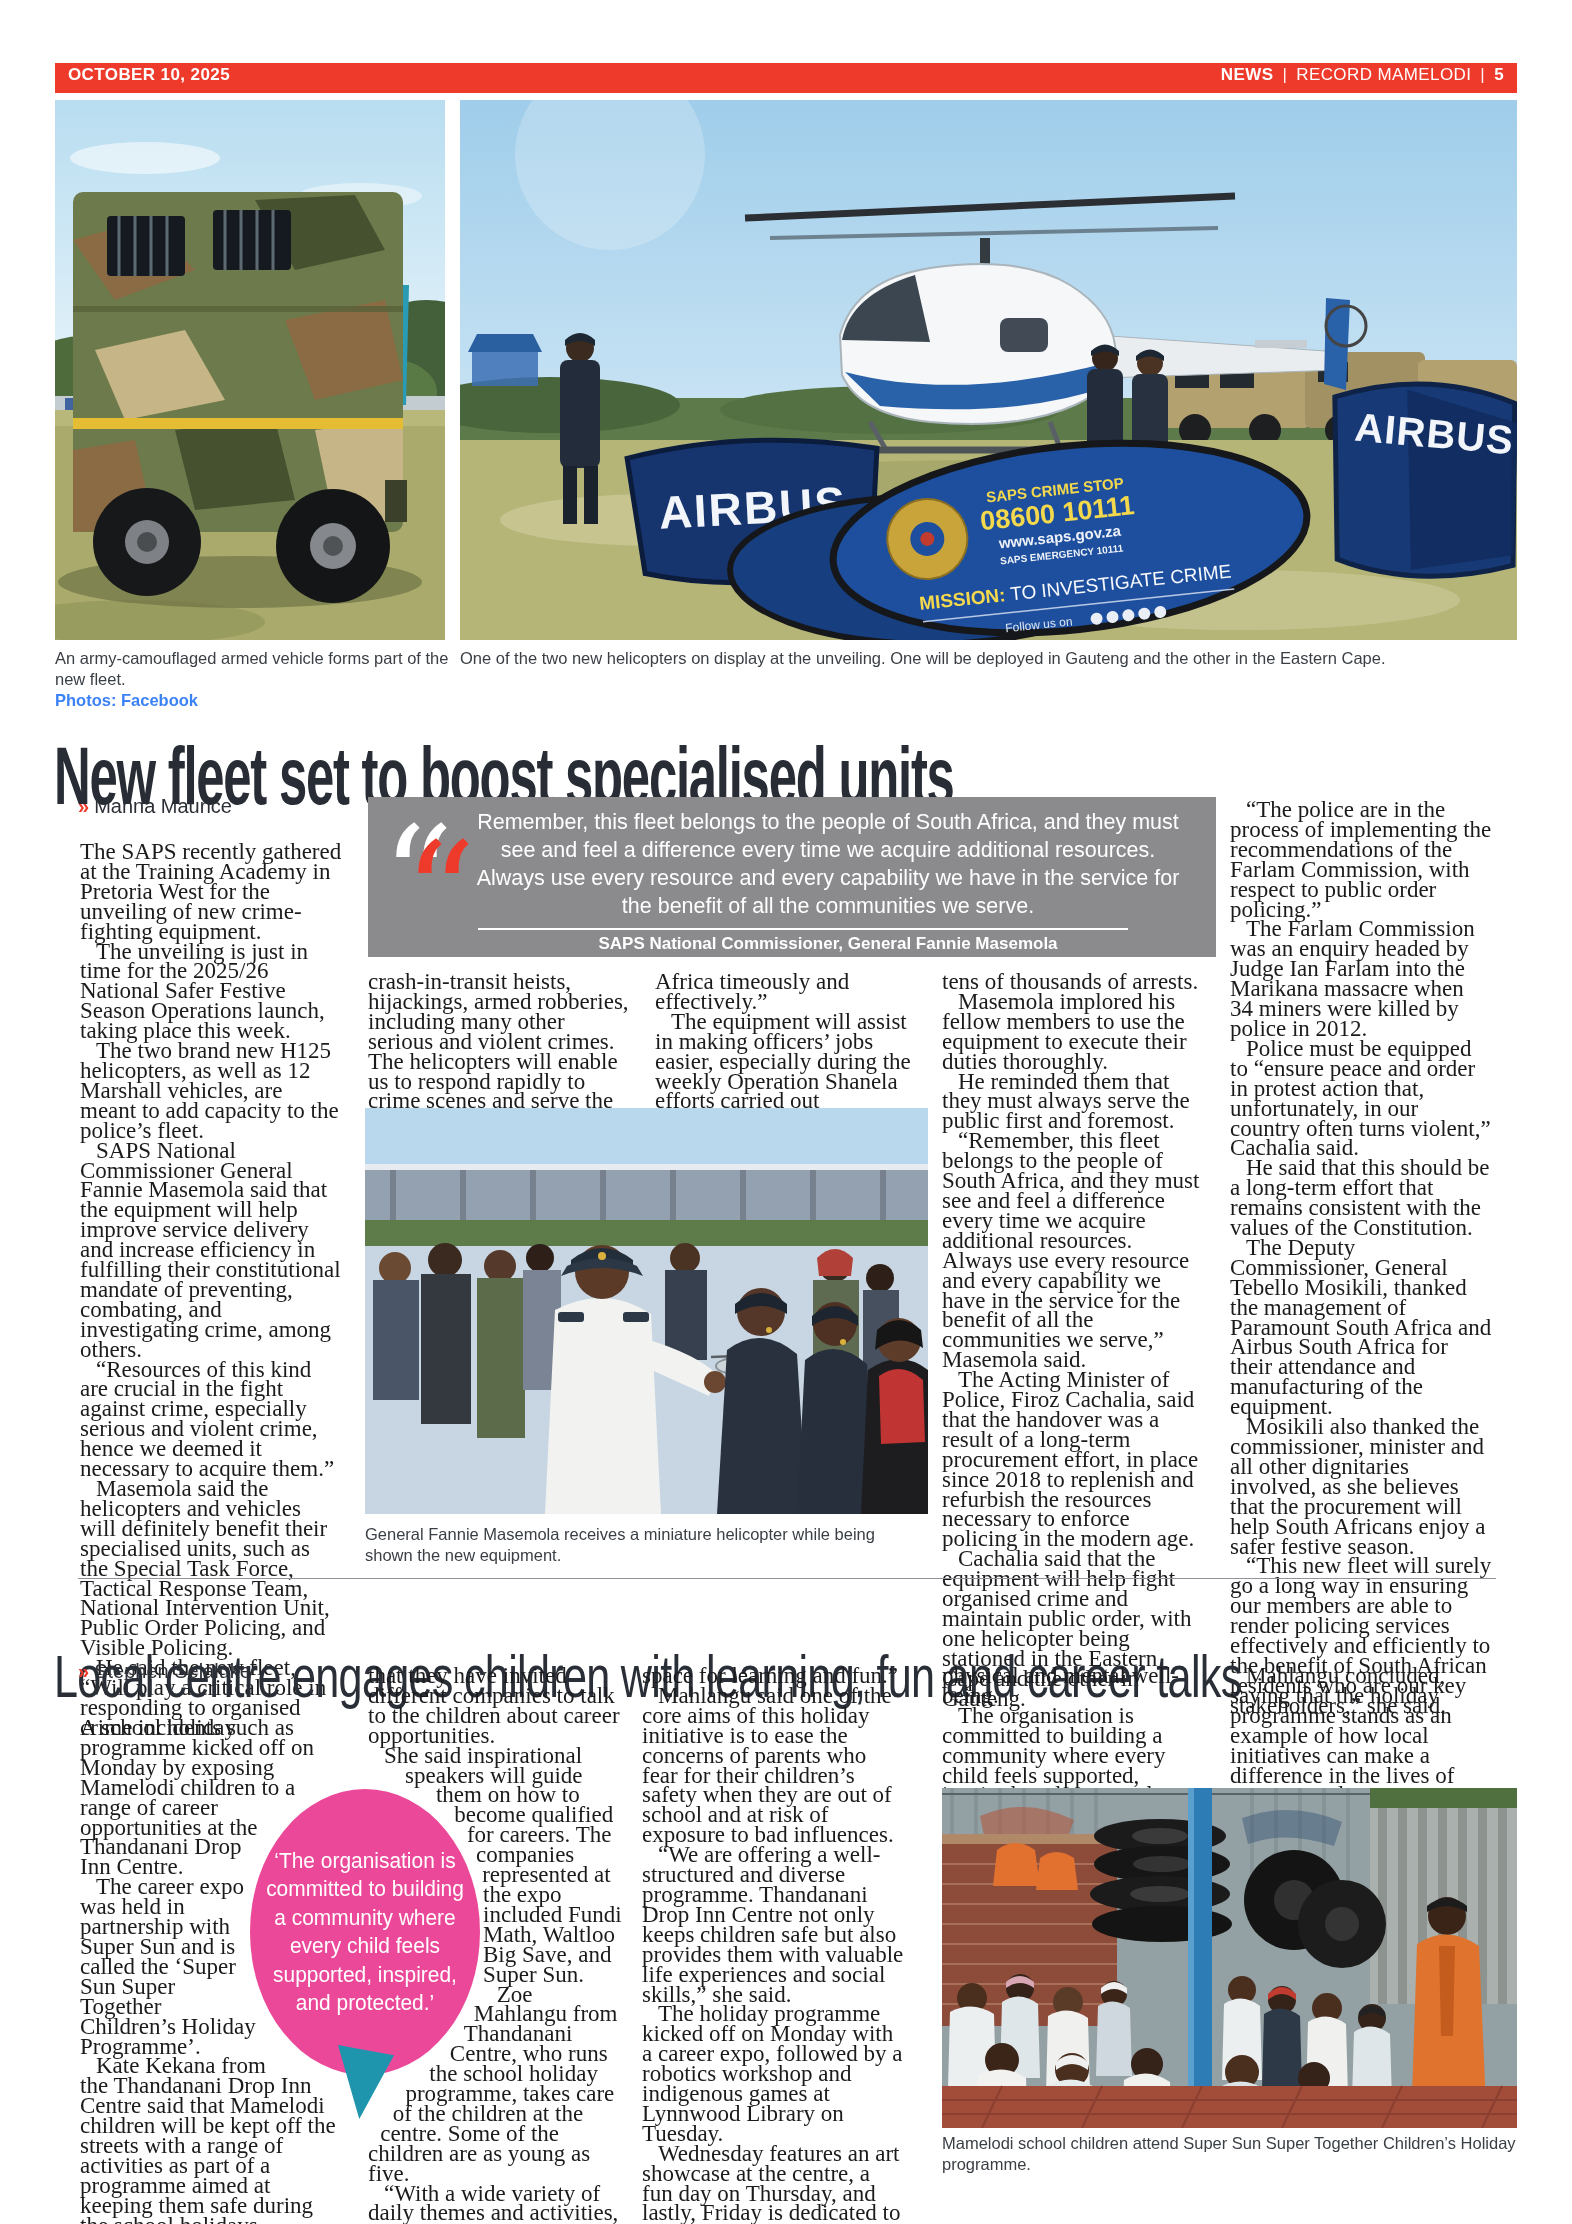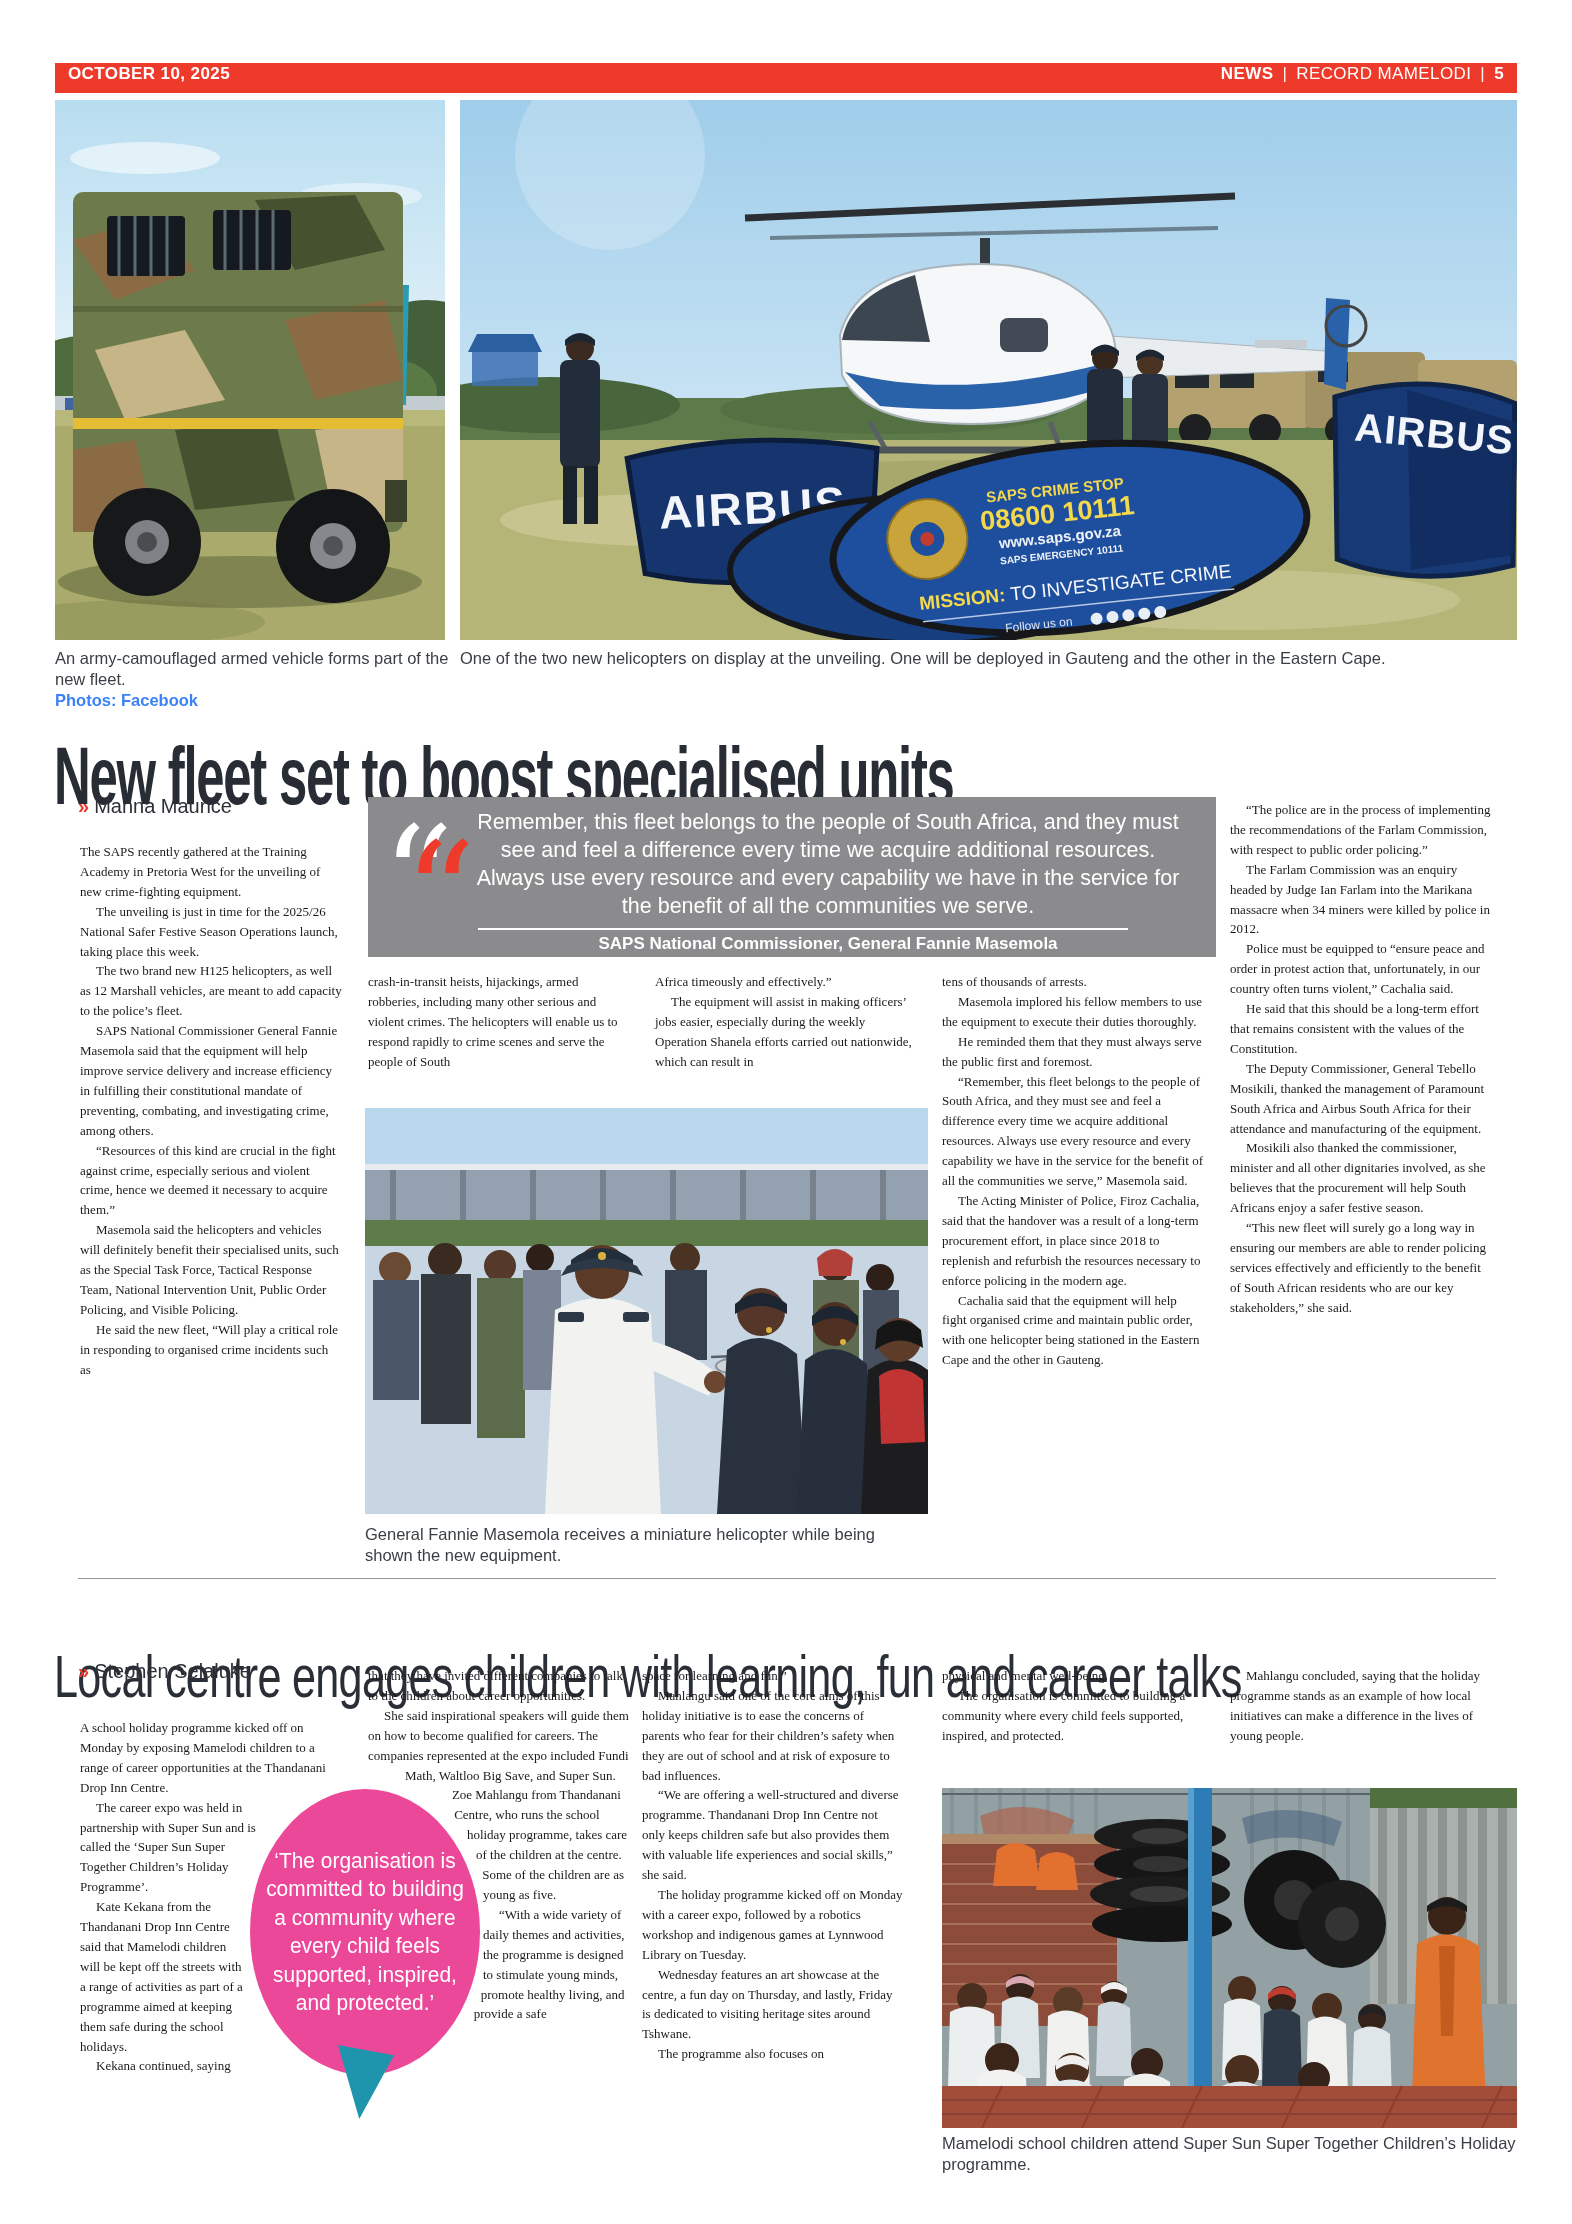--- a/index.html
+++ b/index.html
@@ -1,21 +1,21 @@
 <!DOCTYPE html>
 <html><head>
 <meta charset="utf-8">
 <style>
   html,body{margin:0;padding:0;background:#e9e9e9}
   .page{position:relative;width:1572px;height:2224px;background:#ffffff;overflow:hidden;
         font-family:"Liberation Serif",serif;color:#1c1c1e}
   
   .topbar{position:absolute;left:55px;top:63px;width:1462px;height:30px;background:#ee3a2b;
-          color:#fff;display:flex;justify-content:space-between;align-items:flex-start;
-          padding:1px 13px;box-sizing:border-box;font-family:"Liberation Sans",sans-serif;
+          color:#fff;display:flex;justify-content:space-between;align-items:flex-end;
+          padding:8px 13px;box-sizing:border-box;font-family:"Liberation Sans",sans-serif;
           font-weight:bold;font-size:17px;letter-spacing:.4px}
   .topbar .right{display:flex;align-items:center}
   .topbar .sep{font-weight:400;margin:0 9px;opacity:.95}
   .topbar .pub{font-weight:400}
   
   .photo{position:absolute;overflow:hidden;background:#dfe8ee}
   .ph-army{left:55px;top:100px;width:390px;height:540px}
   .ph-heli{left:460px;top:100px;width:1057px;height:540px}
   .ph-mid{left:365px;top:1108px;width:563px;height:406px}
   .ph-kids{left:942px;top:1788px;width:575px;height:340px}
@@ -32,21 +32,21 @@
   .squeeze{display:inline-block;transform-origin:0 50%}
   .hl1{top:674px;left:54px;font-size:82px;font-weight:bold;letter-spacing:-2px}
   .hl1 .squeeze{transform:scaleX(.62)}
   .hl2{top:1592px;left:54px;font-size:60px;font-weight:400;letter-spacing:-1px;color:#2a2f37}
   .hl2 .squeeze{transform:scaleX(.72)}
   .byline{position:absolute;font-family:"Liberation Sans",sans-serif;font-size:20px;color:#2c3036}
   .byline .chev{color:#ee3a2b;font-weight:bold;margin-right:7px;letter-spacing:-2px}
   .by1{left:78px;top:795px}
   .by2{left:78px;top:1660px}
   
-  .col{position:absolute;width:262px;font-size:13px;line-height:19.9px;color:#1b1b1d;text-align:left}
+  .col{position:absolute;width:262px;font-size:23px;line-height:19.9px;color:#1b1b1d;text-align:left}
   .col p{margin:0;text-indent:16px}
   .col p:first-of-type{text-indent:0}
   .col.fi p:first-of-type{text-indent:16px}
   .a1c1{left:80px;top:842px}
   .a1c2{left:368px;top:972px}
   .a1c3{left:655px;top:972px}
   .a1c4{left:942px;top:972px}
   .a1c5{left:1230px;top:800px}
   .a2c1{left:80px;top:1718px}
   .a2c2{left:368px;top:1666px}

